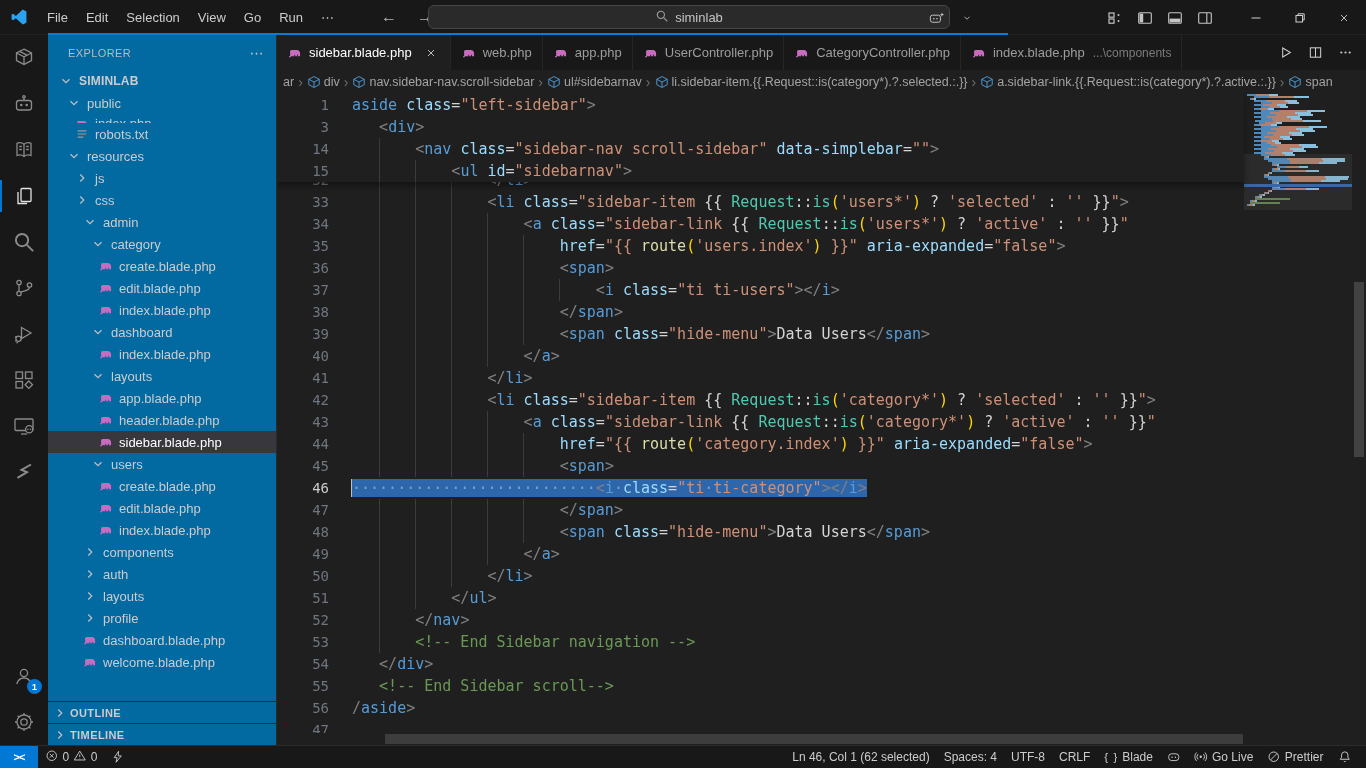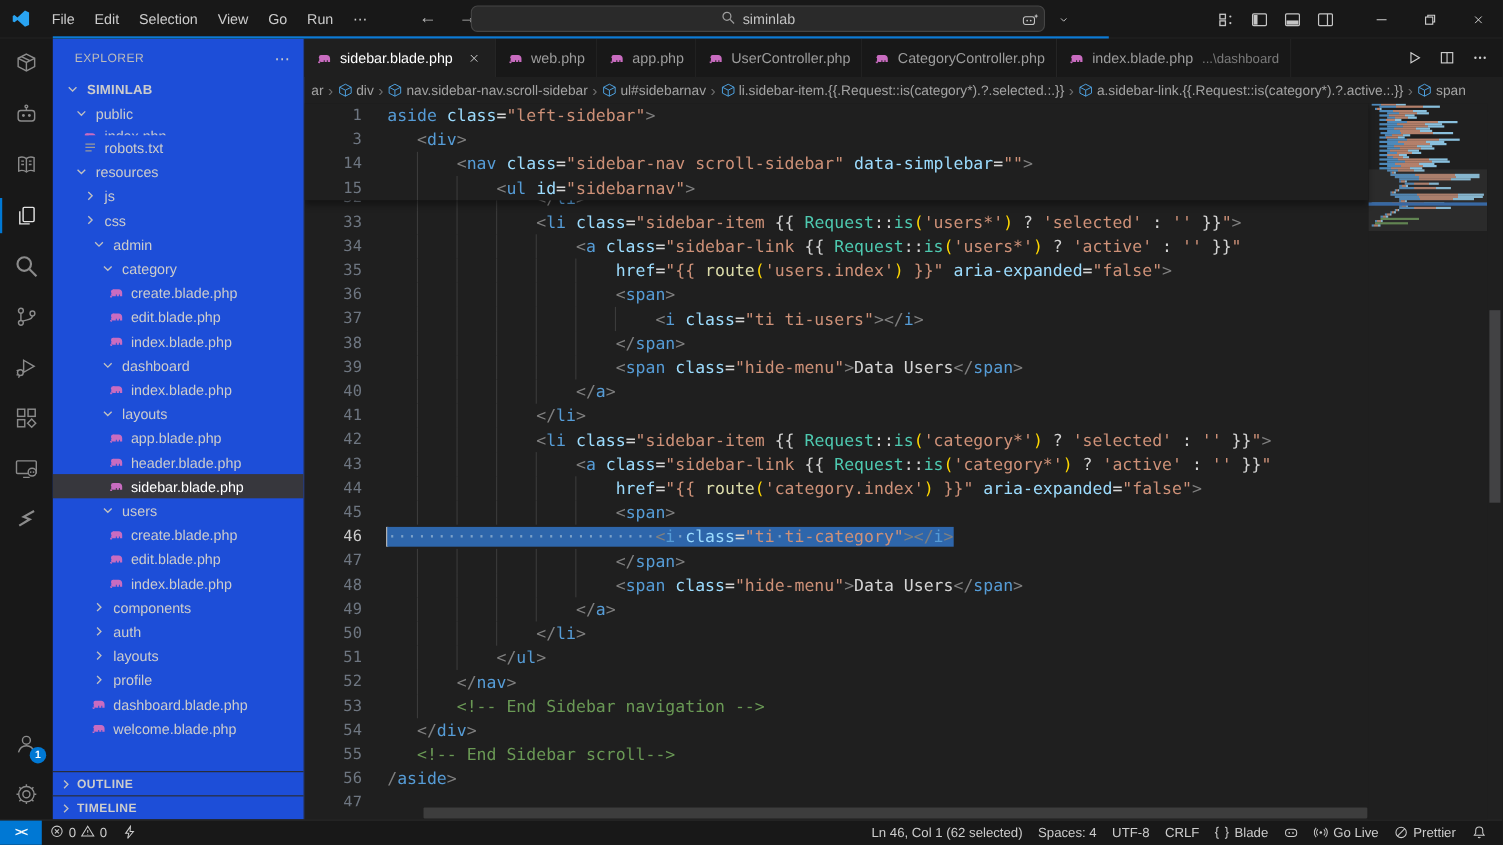--- a/index.html
+++ b/index.html
@@ -36,21 +36,21 @@
   .activitybar { width:48px; background:#181818; display:flex; flex-direction:column; align-items:center; flex:none; }
   .ab-item { width:48px; height:46px; display:flex; align-items:center; justify-content:center; color:#8b8b8b; position:relative; }
   .ab-item svg { width:24px; height:24px; }
   .ab-item.active { color:#e4e4e4; }
   .ab-item.active::before { content:""; position:absolute; left:0; top:7px; bottom:7px; width:2px; background:#0078d4; }
   .ab-spacer { flex:1; }
   .badge { position:absolute; right:6px; bottom:5px; min-width:15px; height:15px; border-radius:8px; background:#0078d4;
     color:#fff; font-size:9.5px; display:flex; align-items:center; justify-content:center; font-weight:bold; }
 
   
-  .sidebar { width:229px; background:#1d4ed8; border-right:1px solid #2a2a2a; display:flex; flex-direction:column; flex:none; }
+  .sidebar { width:229px; background:#0369a1; border-right:1px solid #2a2a2a; display:flex; flex-direction:column; flex:none; }
   .sb-header { height:35px; display:flex; align-items:center; padding:0 12px 0 20px; font-size:11px; letter-spacing:.4px; color:#bbbbbb; }
   .sb-header .dots { margin-left:auto; color:#cccccc; font-size:14px; }
   .tree { flex:1; overflow:hidden; }
   .trow { height:22px; display:flex; align-items:center; font-size:13px; color:#cccccc; white-space:nowrap; }
   .trow.selected { background:#37373d; color:#ffffff; }
   .trow.partial { height:9px; overflow:hidden; align-items:flex-start; }
   .trow.partial > * { transform:translateY(2px); }
   .twisty { width:16px; height:16px; flex:none; display:flex; align-items:center; justify-content:center; color:#c0c0c0; }
   .twisty svg { width:14px; height:14px; }
   .ficon { width:16px; height:16px; flex:none; display:flex; align-items:center; justify-content:center; }
@@ -674,21 +674,21 @@
               <span class="ficon">
                 <svg viewBox="0 0 16 16">
                   <g fill="#c96cc0">
                     <path d="M4.6 4.6h5.6c2 0 3.6 1.6 3.6 3.6v3.6h-2.4v-1.9h-1v1.9H8.2v-1.9h-1v1.9H4.8c-1.2 0-2.1-1-2.1-2.1V7z"></path>
                     <circle cx="4.4" cy="6.9" r="2.2"></circle>
                     <path d="M3.6 9.2v2.6c0 .9-.7 1.3-1.3 1.3-.5 0-1-.3-1-.9v-.9h.9v.6c0 .2.3.2.3 0V9.2z"></path>
                   </g>
                 </svg>
               </span>
               <span>index.blade.php</span>
-              <span class="desc">...\dashboard</span>
+              <span class="desc">...\components</span>
             </div>
           </div>
         <div class="tab-actions">
           <span class="ta-ic">
               <svg viewBox="0 0 16 16" fill="none" stroke="currentColor" stroke-width="1.1">
                 <path d="M5 3.2v9.6l8.2-4.8z"></path>
               </svg>
             </span>
           <span class="ta-ic">
               <svg viewBox="0 0 16 16" fill="none" stroke="currentColor" stroke-width="1.1">

